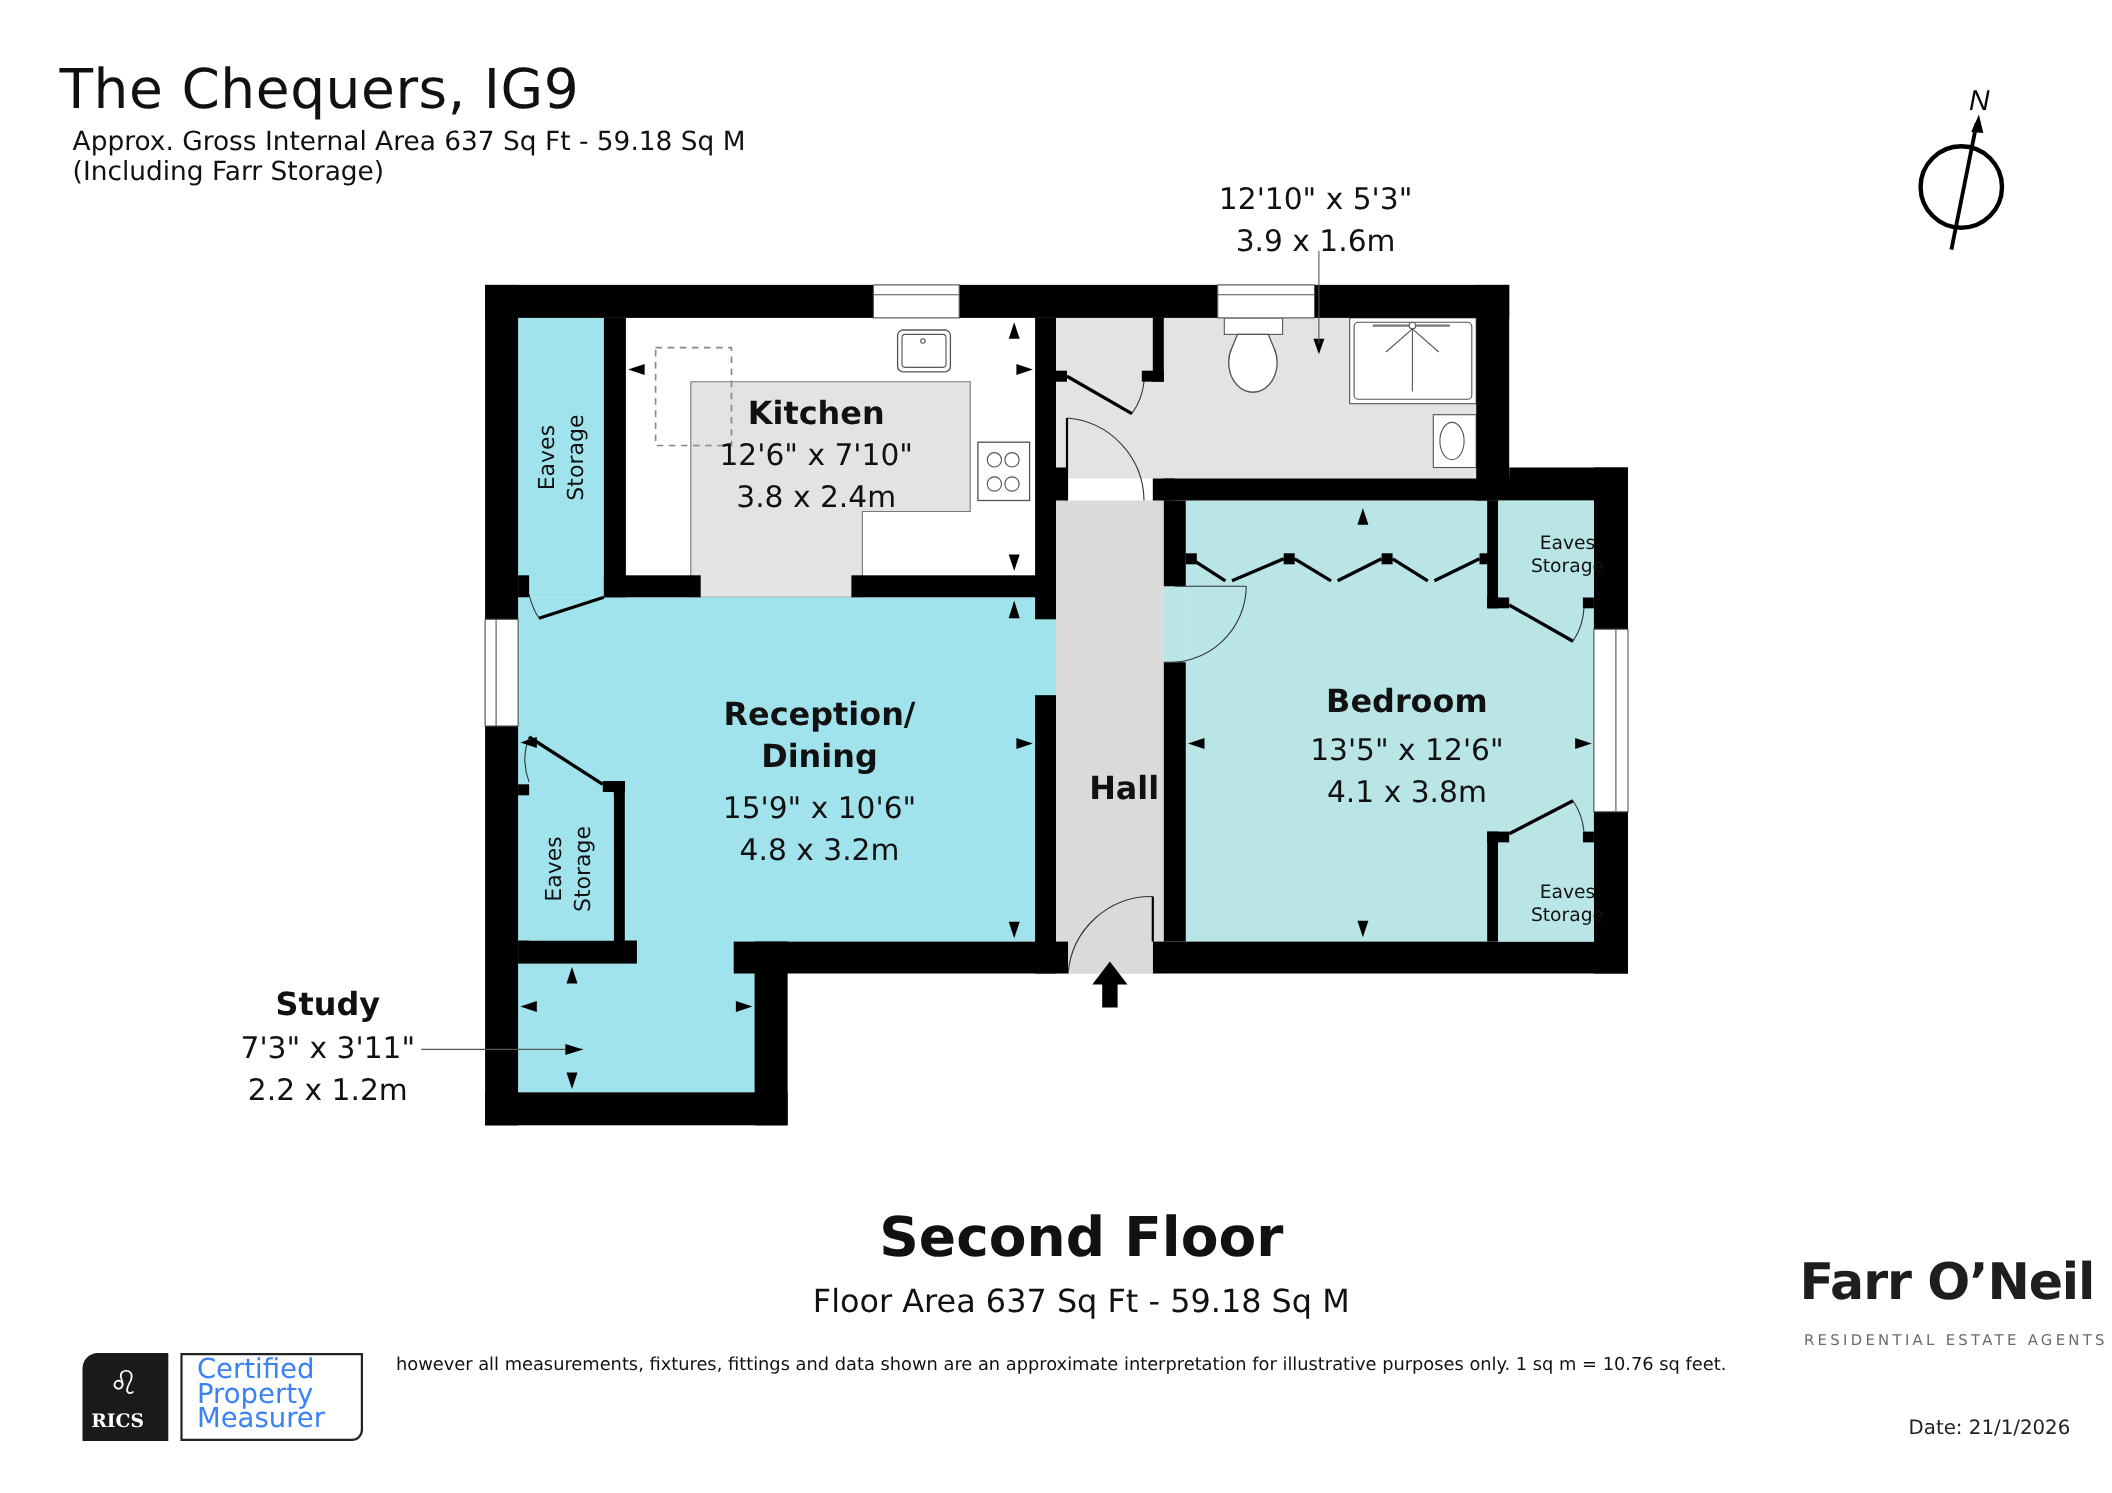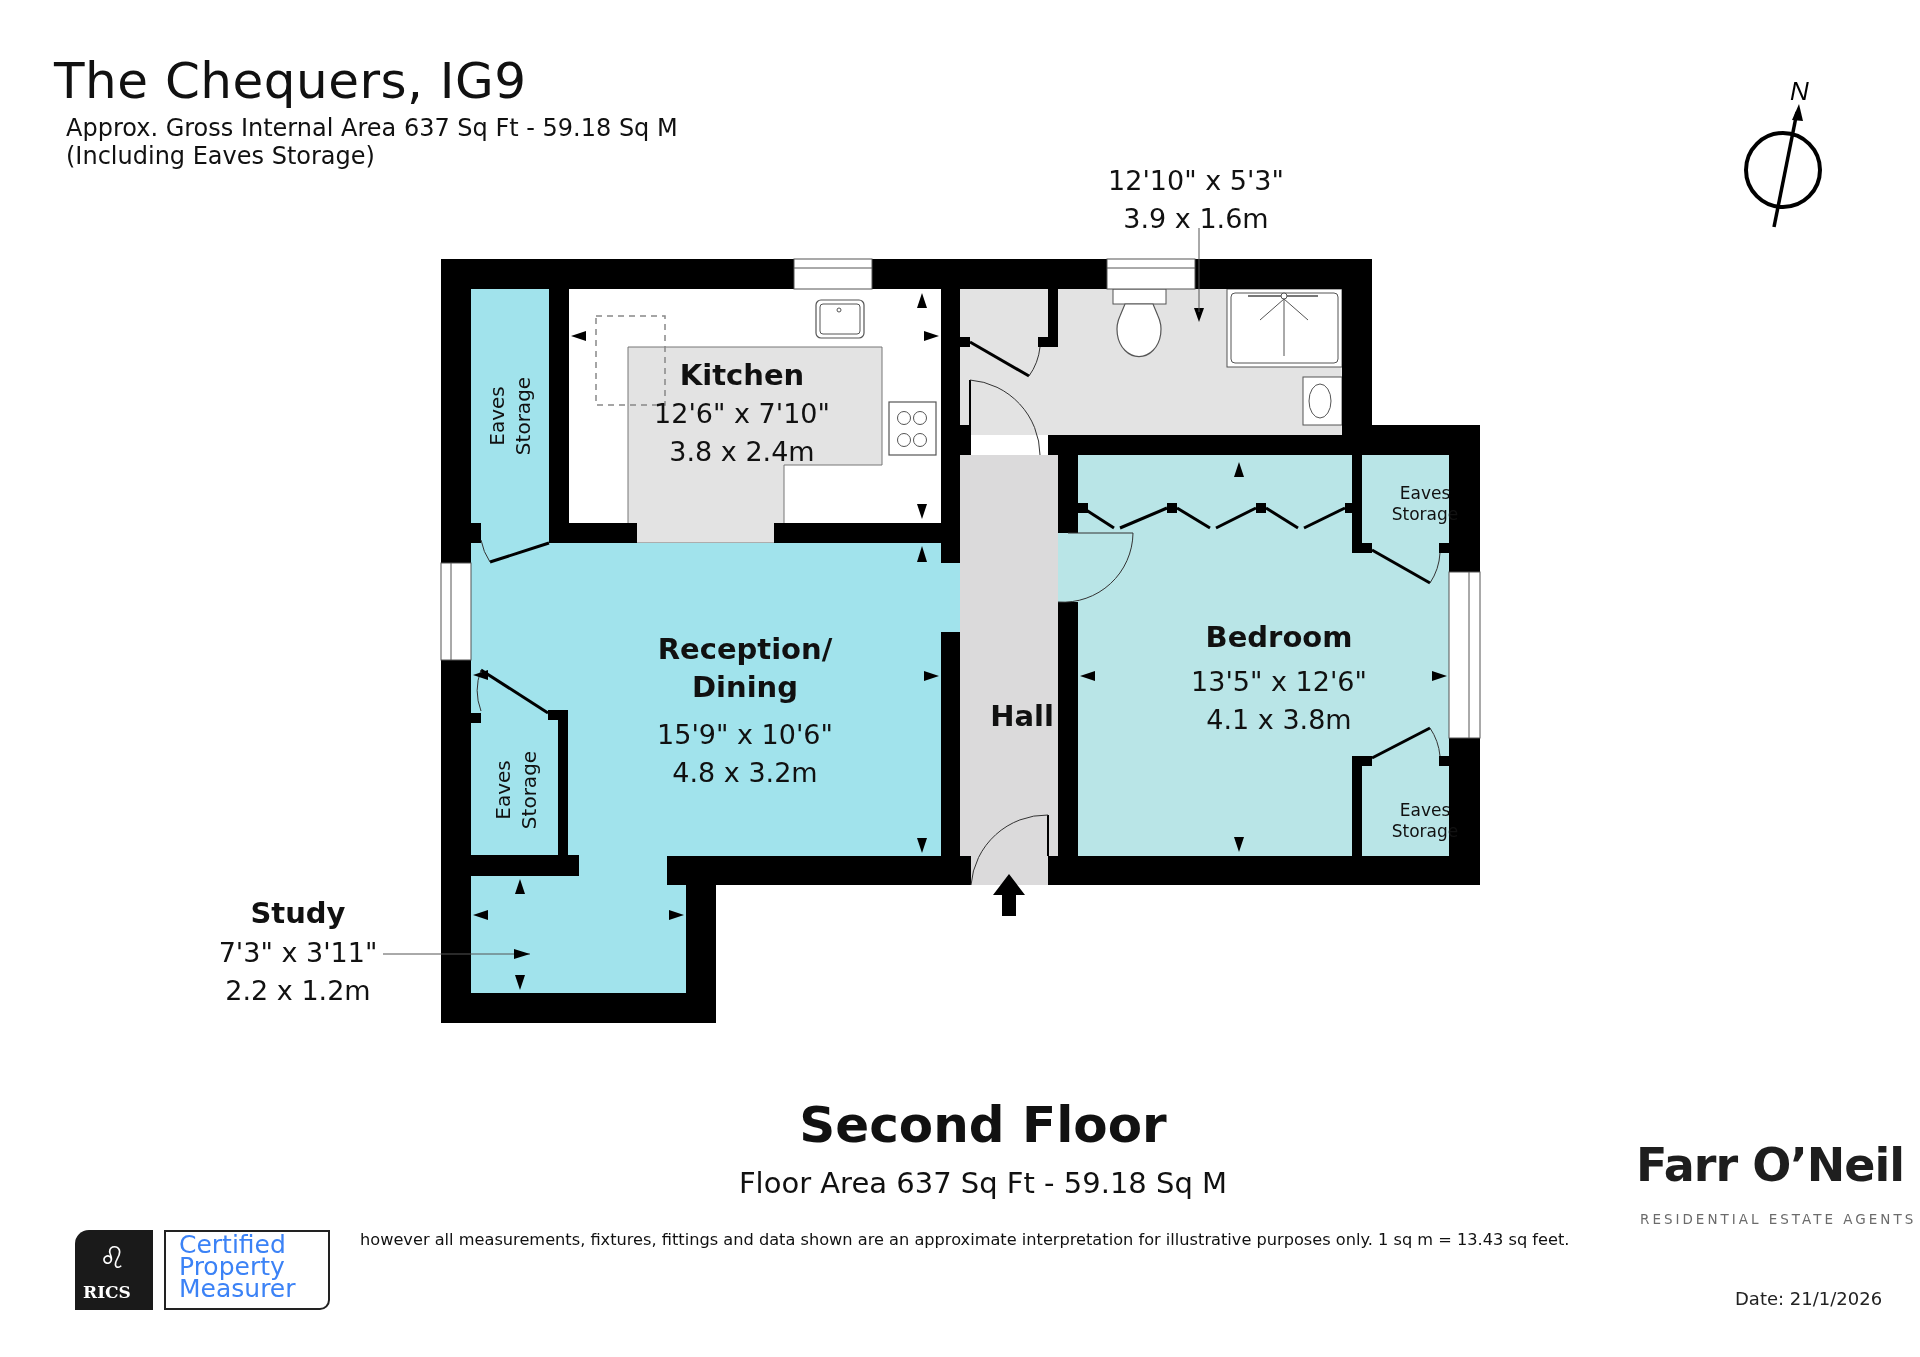--- a/index.html
+++ b/index.html
@@ -22,21 +22,21 @@
   .rics-label { left:8px; top:52px; color:#fff; font-family:"DejaVu Serif", serif; font-weight:bold; font-size:17px; }
   .rics-lion { left:24px; top:10px; color:#fff; font-size:30px; }
   .rics-box { left:89px; top:0; width:162px; height:76px; border:2px solid #222; border-left:2px solid #222; border-radius:0 0 10px 0; }
   .rics-text { left:104px; top:4px; font-size:25px; line-height:22px; font-weight:normal; color:#3b82f6; }
 </style>
 </head>
 <body>
 
 <div class="abs title">The Chequers, IG9</div>
 <div class="abs sub" style="top:114px;text-align:right;">Approx. Gross Internal Area 637 Sq Ft - 59.18 Sq M</div>
-<div class="abs sub" style="top:142px;">(Including Eaves Storage)</div>
+<div class="abs sub" style="top:142px;">(Including Farr Storage)</div>
 
 <svg class="abs plan" viewBox="0 0 1920 1357" xmlns="http://www.w3.org/2000/svg">
 
   <g>
     <circle cx="1783" cy="170" r="37" fill="none" stroke="#000" stroke-width="4"></circle>
     <line x1="1774" y1="227" x2="1797" y2="112" stroke="#000" stroke-width="3.5"></line>
     <polygon points="1799,104 1792,120 1803,121" fill="#000"></polygon>
     <text x="1790" y="100" font-size="26" font-style="italic" font-family="Liberation Sans, sans-serif">N</text>
   </g>
 
@@ -256,16 +256,16 @@
   </div>
   <div class="abs rics-box"></div>
   <div class="abs rics-text">
     <div>Certified</div>
     <div>Property</div>
     <div>Measurer</div>
   </div>
 </div>
 
 <div class="abs disclaimer">
-  <div>however all measurements, fixtures, fittings and data shown are an approximate interpretation for illustrative purposes only. 1 sq m = 13.43 sq feet.</div>
+  <div>however all measurements, fixtures, fittings and data shown are an approximate interpretation for illustrative purposes only. 1 sq m = 10.76 sq feet.</div>
 </div>
 
 <div class="abs date">Date: 21/1/2026</div>
 
 </body></html>

